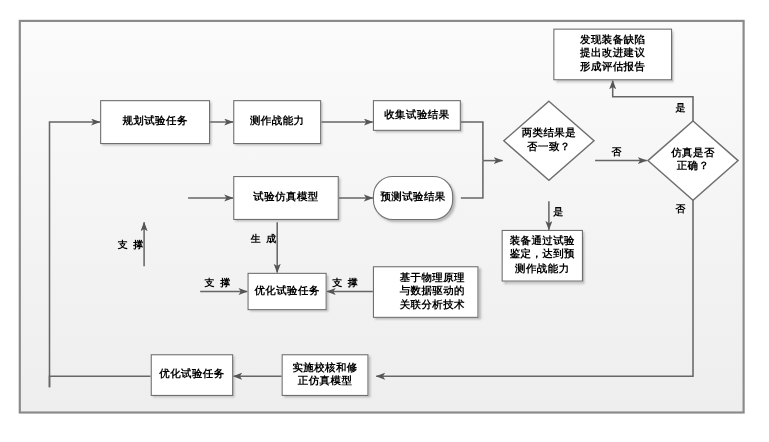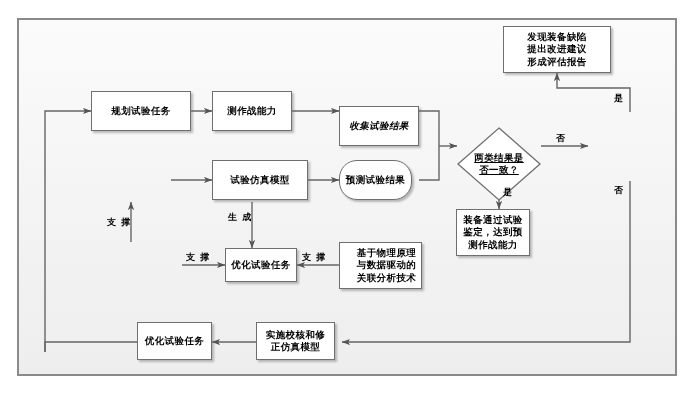--- a/index.html
+++ b/index.html
@@ -137,60 +137,67 @@
   </svg>
 
   <div class="node" style="left:91px;  top:91px;  width:100px;  height:40px;">
     <span>规划试验任务</span>
   </div>
 
   <div class="node" style="left:212px; top:91px;  width:80px;  height:40px;">
     <span>测作战能力</span>
   </div>
 
-  <div class="node" style="left:339px; top:106px;  width:80px;  height:40px;font-style:italic;">
+  <div class="node" style="left:339px; top:91px;  width:80px;  height:28px;">
     <span>收集试验结果</span>
   </div>
 
 
   <div class="node" style="left:212px; top:160px; width:96px;  height:40px;">
     <span>试验仿真模型</span>
   </div>
 
   <div class="node" style="left:339px; top:160px; width:73px;  height:40px;border-radius:18px;">
     <span>预测试验结果</span>
   </div>
 
-  <div class="diamond" style="left:457px; top:127px; width:84px; height:74px;text-decoration:underline;">
+  <div class="diamond" style="left:457px; top:91px; width:84px; height:74px;">
     <svg class="dshape" viewBox="0 0 84 74" preserveAspectRatio="none">
       <polygon points="42,1 83,37 42,73 1,37" fill="#ffffff" stroke="#6f6f6f" stroke-width="1.3"></polygon>
     </svg>
     <div class="dtext">两类结果是
 否一致？</div>
   </div>
 
+  <div class="diamond" style="left:588px; top:109px; width:84px; height:74px;">
+    <svg class="dshape" viewBox="0 0 84 74" preserveAspectRatio="none">
+      <polygon points="42,1 83,37 42,73 1,37" fill="#ffffff" stroke="#6f6f6f" stroke-width="1.3"></polygon>
+    </svg>
+    <div class="dtext">仿真是否
+正确？</div>
+  </div>
 
   <div class="node" style="left:503px; top:26px;  width:108px; height:47px;">
     <span>发现装备缺陷
 提出改进建议
 形成评估报告</span>
   </div>
 
   <div class="node" style="left:456px; top:209px; width:74px;  height:47px;">
     <span>装备通过试验
 鉴定，达到预
 测作战能力</span>
   </div>
 
 
   <div class="node" style="left:225px; top:248px; width:72px;  height:34px;">
     <span>优化试验任务</span>
   </div>
 
-  <div class="node" style="left:339px; top:242px; width:83px;  height:47px;padding-left:14px;">
+  <div class="node" style="left:339px; top:242px; width:96px;  height:47px;padding-left:14px;">
     <span>基于物理原理
 与数据驱动的
 关联分析技术</span>
   </div>
 
   <div class="node" style="left:137px; top:322px; width:75px;  height:38px;">
     <span>优化试验任务</span>
   </div>
 
   <div class="node" style="left:256px; top:322px; width:79px;  height:38px;">

